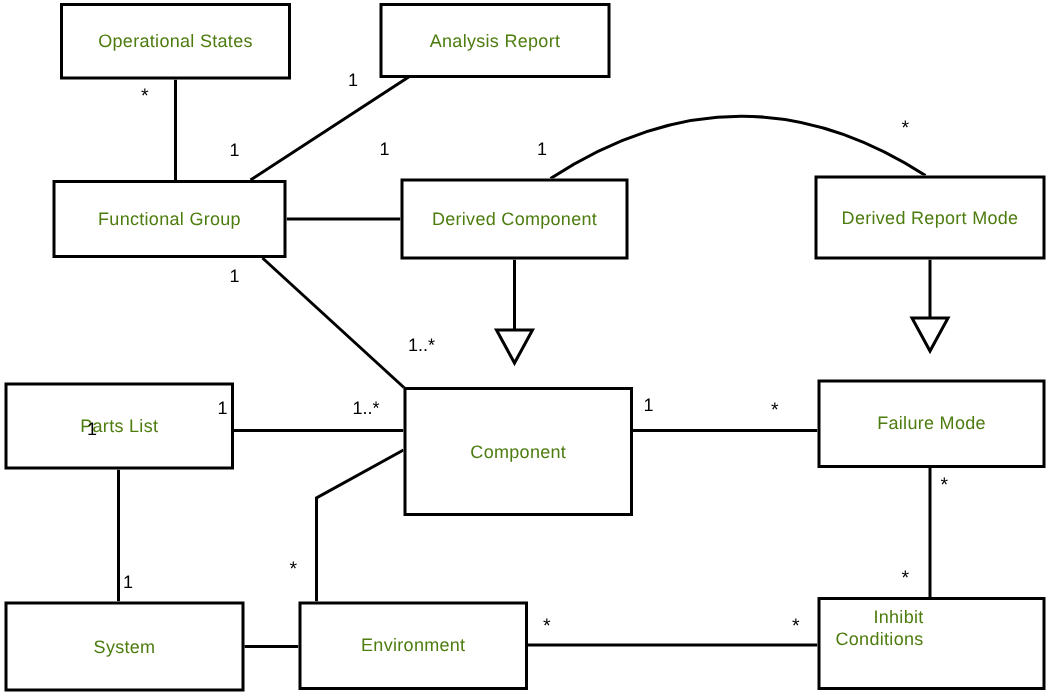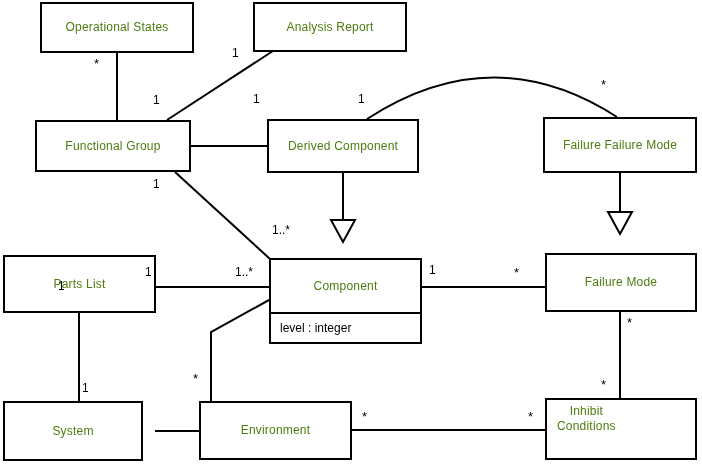--- a/index.html
+++ b/index.html
@@ -39,21 +39,21 @@
     font-size: 12px;
     color: #4d7c0f;
     letter-spacing: 0.2px;
     line-height: 1.25;
     text-align: center;
     padding: 0 4px;
     box-sizing: border-box;
   }
   .uml-name-compartment.align-left {
     justify-content: flex-start;
-    text-align: center;
+    text-align: right;
     align-items: flex-start;
     padding: 4px 0 0 10px;
   }
   .uml-attr-compartment {
     border-top: 2px solid #000000;
     font-size: 12px;
     color: #000000;
     display: flex;
     align-items: center;
     padding-left: 9px;
@@ -131,33 +131,32 @@
       <div class="uml-class" style="left: 253px; top: 2px; width: 154px; height: 50px;">
         <div class="uml-name-compartment">Analysis Report</div>
       </div>
       <div class="uml-class" style="left: 35px; top: 120px; width: 156px; height: 52px;">
         <div class="uml-name-compartment">Functional Group</div>
       </div>
       <div class="uml-class" style="left: 267px; top: 119px; width: 152px; height: 54px;">
         <div class="uml-name-compartment">Derived Component</div>
       </div>
       <div class="uml-class" style="left: 543px; top: 117px; width: 154px; height: 56px;">
-        <div class="uml-name-compartment">Failure Failure Mode</div>
+        <div class="uml-name-compartment">Derived Report Mode</div>
       </div>
       <div class="uml-class" style="left: 3px; top: 255px; width: 153px; height: 58px;">
         <div class="uml-name-compartment">Parts List</div>
       </div>
       <div class="uml-class" style="left: 269px; top: 258px; width: 153px; height: 86px;">
         <div class="uml-name-compartment">Component</div>
-        <div class="uml-attr-compartment" style="height: 30px; flex: 0 0 30px;">level : integer</div>
       </div>
       <div class="uml-class" style="left: 545px; top: 253px; width: 152px; height: 59px;">
         <div class="uml-name-compartment">Failure Mode</div>
       </div>
-      <div class="uml-class" style="left: 3px; top: 401px; width: 140px; height: 60px;">
+      <div class="uml-class" style="left: 3px; top: 401px; width: 160px; height: 60px;">
         <div class="uml-name-compartment">System</div>
       </div>
       <div class="uml-class" style="left: 199px; top: 401px; width: 153px; height: 59px;">
         <div class="uml-name-compartment">Environment</div>
       </div>
       <div class="uml-class" style="left: 545px; top: 398px; width: 152px; height: 62px;">
         <div class="uml-name-compartment align-left">Inhibit<br>Conditions</div>
       </div>
     </div>
   <div id="label-layer">

